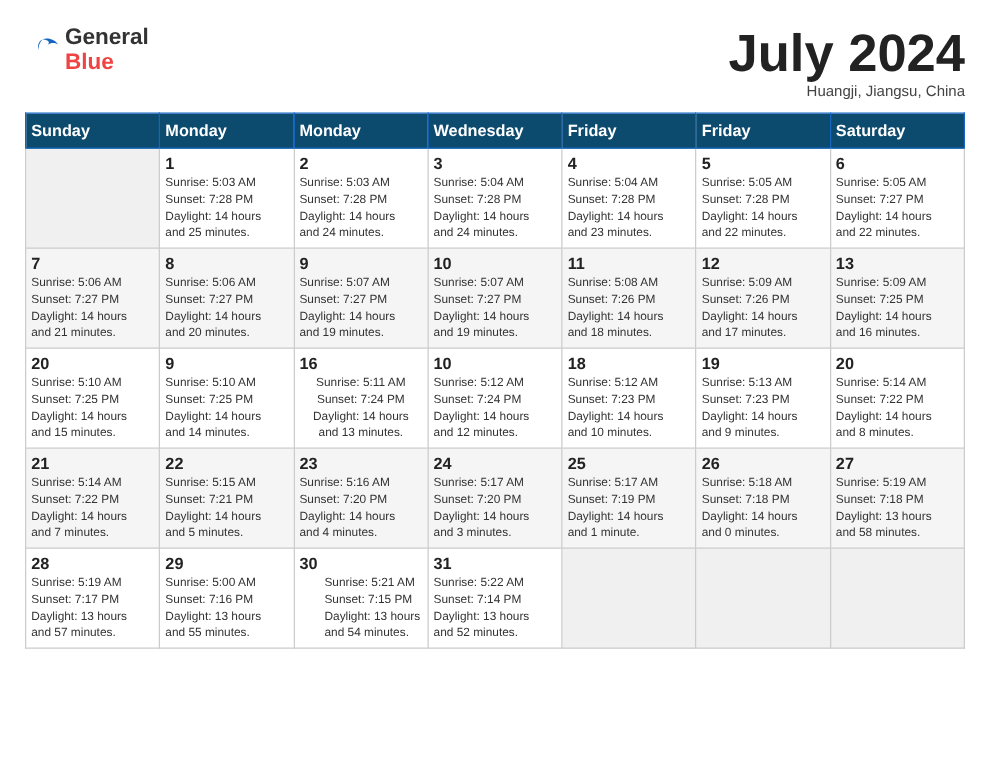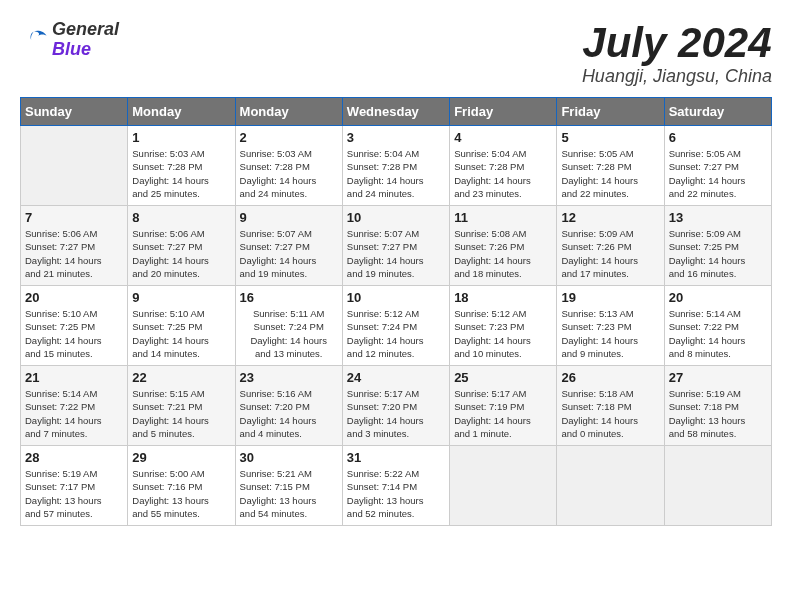--- a/index.html
+++ b/index.html
@@ -8,66 +8,65 @@
       background: #fff;
       width: 792px;
       min-height: 612px;
       padding: 20px;
     }
     .header {
       display: flex;
       justify-content: space-between;
       align-items: flex-start;
       margin-bottom: 10px;
-      font-style: italic;
     }
     .logo {
       display: flex;
       align-items: center;
       gap: 4px;
     }
     .logo-text {
       display: flex;
       flex-direction: column;
       line-height: 1.1;
     }
     .logo-general {
       font-size: 18px;
       font-weight: bold;
       color: #333;
     }
     .logo-blue {
       font-size: 18px;
       font-weight: bold;
-      color: #6d28d9;
+      color: #ef4444;
     }
     .logo-bird {
       width: 28px;
       height: 28px;
     }
     .title-block {
-      text-align: center;
+      text-align: right;
     }
     .main-title {
       font-size: 42px;
       font-weight: bold;
       color: #222;
       line-height: 1.1;
     }
     .subtitle {
-      font-size: 18px;
+      font-size: 12px;
       color: #444;
     }
     table {
       width: 100%;
       border-collapse: collapse;
       font-size: 11px;
     }
     thead tr th {
-      background-color: #737373;
+      background-color: #0c4a6e;
       color: #fff;
       padding: 6px 4px;
       text-align: left;
       font-size: 13px;
       font-weight: bold;
       border: 1px solid #1565c0;
     }
     tbody tr td {
       border: 1px solid #ccc;
       padding: 4px 4px;
@@ -339,21 +338,21 @@
         </td>
         <td>
           <span class="day-number">29</span>
           <div class="day-info" style="white-space: pre-line;">Sunrise: 5:00 AM
 Sunset: 7:16 PM
 Daylight: 13 hours
 and 55 minutes.</div>
         </td>
         <td>
           <span class="day-number">30</span>
-          <div class="day-info" style="white-space: pre-line;">Sunrise: 5:21 AM
+          <div class="day-info" style="white-space: pre-line; margin-left: 20px;">Sunrise: 5:21 AM
 Sunset: 7:15 PM
 Daylight: 13 hours
 and 54 minutes.</div>
         </td>
         <td>
           <span class="day-number">31</span>
           <div class="day-info" style="white-space: pre-line;">Sunrise: 5:22 AM
 Sunset: 7:14 PM
 Daylight: 13 hours
 and 52 minutes.</div>

